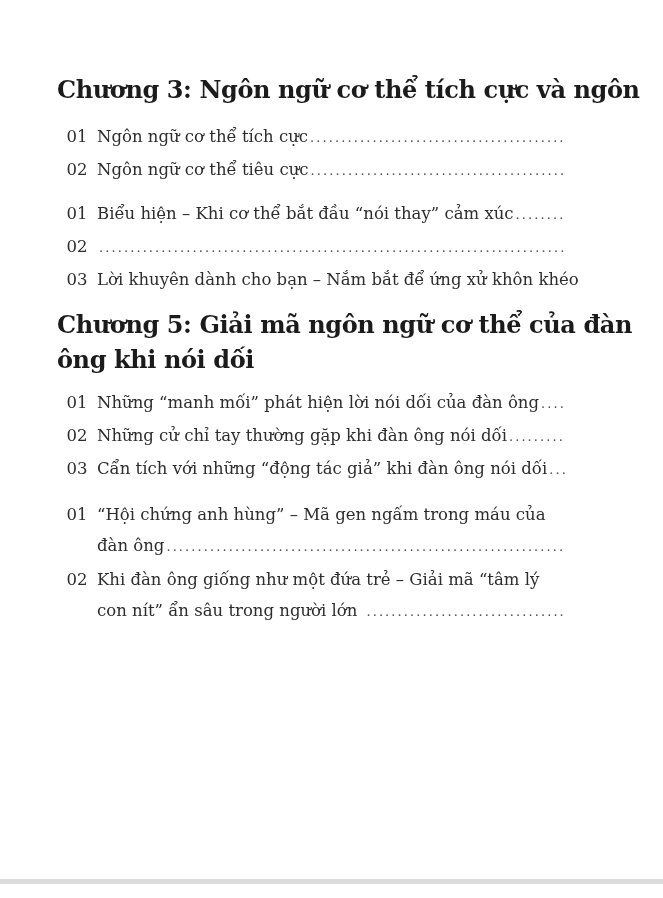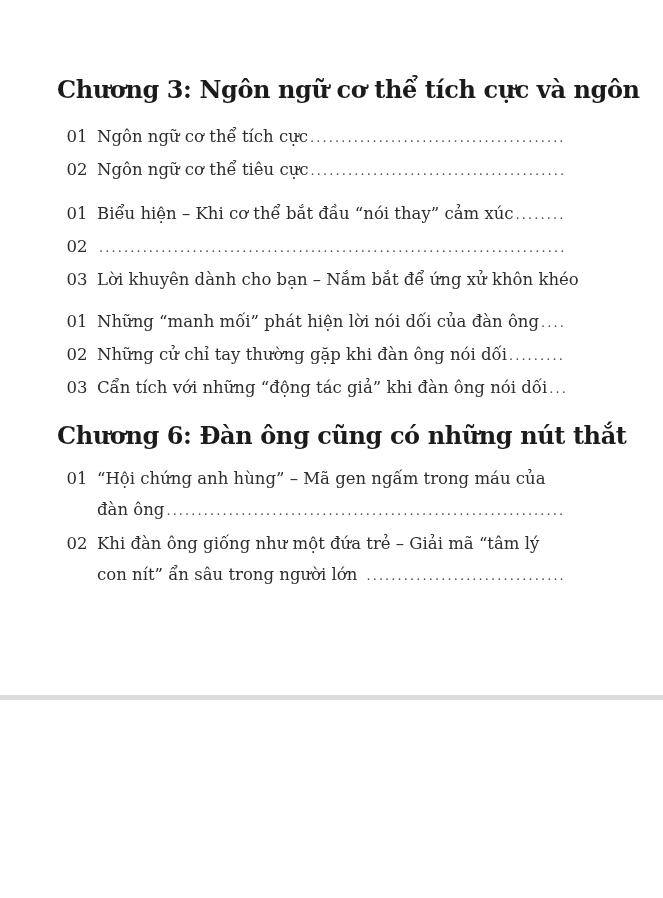--- a/index.html
+++ b/index.html
@@ -1,19 +1,19 @@
 <!DOCTYPE html>
 <html><head>
 <meta charset="utf-8">
 <style>
   html, body { margin: 0; padding: 0; background: #ffffff; }
   .page {
     position: relative;
     width: 663px;
-    height: 700px;
+    height: 884px;
     background: #ffffff;
     overflow: hidden;
     font-family: "DejaVu Serif", serif;
   }
   .content {
     position: absolute;
     left: 57px;
     top: 0;
     width: 508px;
   }
@@ -124,40 +124,43 @@
         <span class="toc-num">02</span>
         <span class="dots"></span>
       </div>
       <div class="toc-row">
         <span class="toc-num">03</span>
         <span class="toc-title">Lời khuyên dành cho bạn – Nắm bắt để ứng xử khôn khéo</span>
         <span class="dots"></span>
       </div>
     </div>
 
+    <h2 class="chapter-heading heading-ch5">
+      <span class="hline">Chương 5: Giải mã ngôn ngữ cơ thể của đàn</span>
+      <span class="hline">ông khi nói dối</span>
+    </h2>
     <div class="toc-list toc-ch5">
       <div class="toc-row">
         <span class="toc-num">01</span>
         <span class="toc-title">Những “manh mối” phát hiện lời nói dối của đàn ông</span>
         <span class="dots"></span>
       </div>
       <div class="toc-row">
         <span class="toc-num">02</span>
         <span class="toc-title">Những cử chỉ tay thường gặp khi đàn ông nói dối</span>
         <span class="dots"></span>
       </div>
       <div class="toc-row">
         <span class="toc-num">03</span>
         <span class="toc-title">Cẩn tích với những “động tác giả” khi đàn ông nói dối</span>
         <span class="dots"></span>
       </div>
     </div>
 
     <h2 class="chapter-heading heading-ch6">
-      <span class="hline">Chương 6: Đàn ông cũng có những nút thắt</span>
     </h2>
     <div class="toc-list toc-ch6">
       <div class="toc-item-multi">
         <div class="tline">
           <span class="toc-num">01</span>
           <span class="toc-title">“Hội chứng anh hùng” – Mã gen ngấm trong máu của</span>
         </div>
         <div class="tline">
           <span class="cont-indent"></span>
           <span class="toc-title">đàn ông</span>

